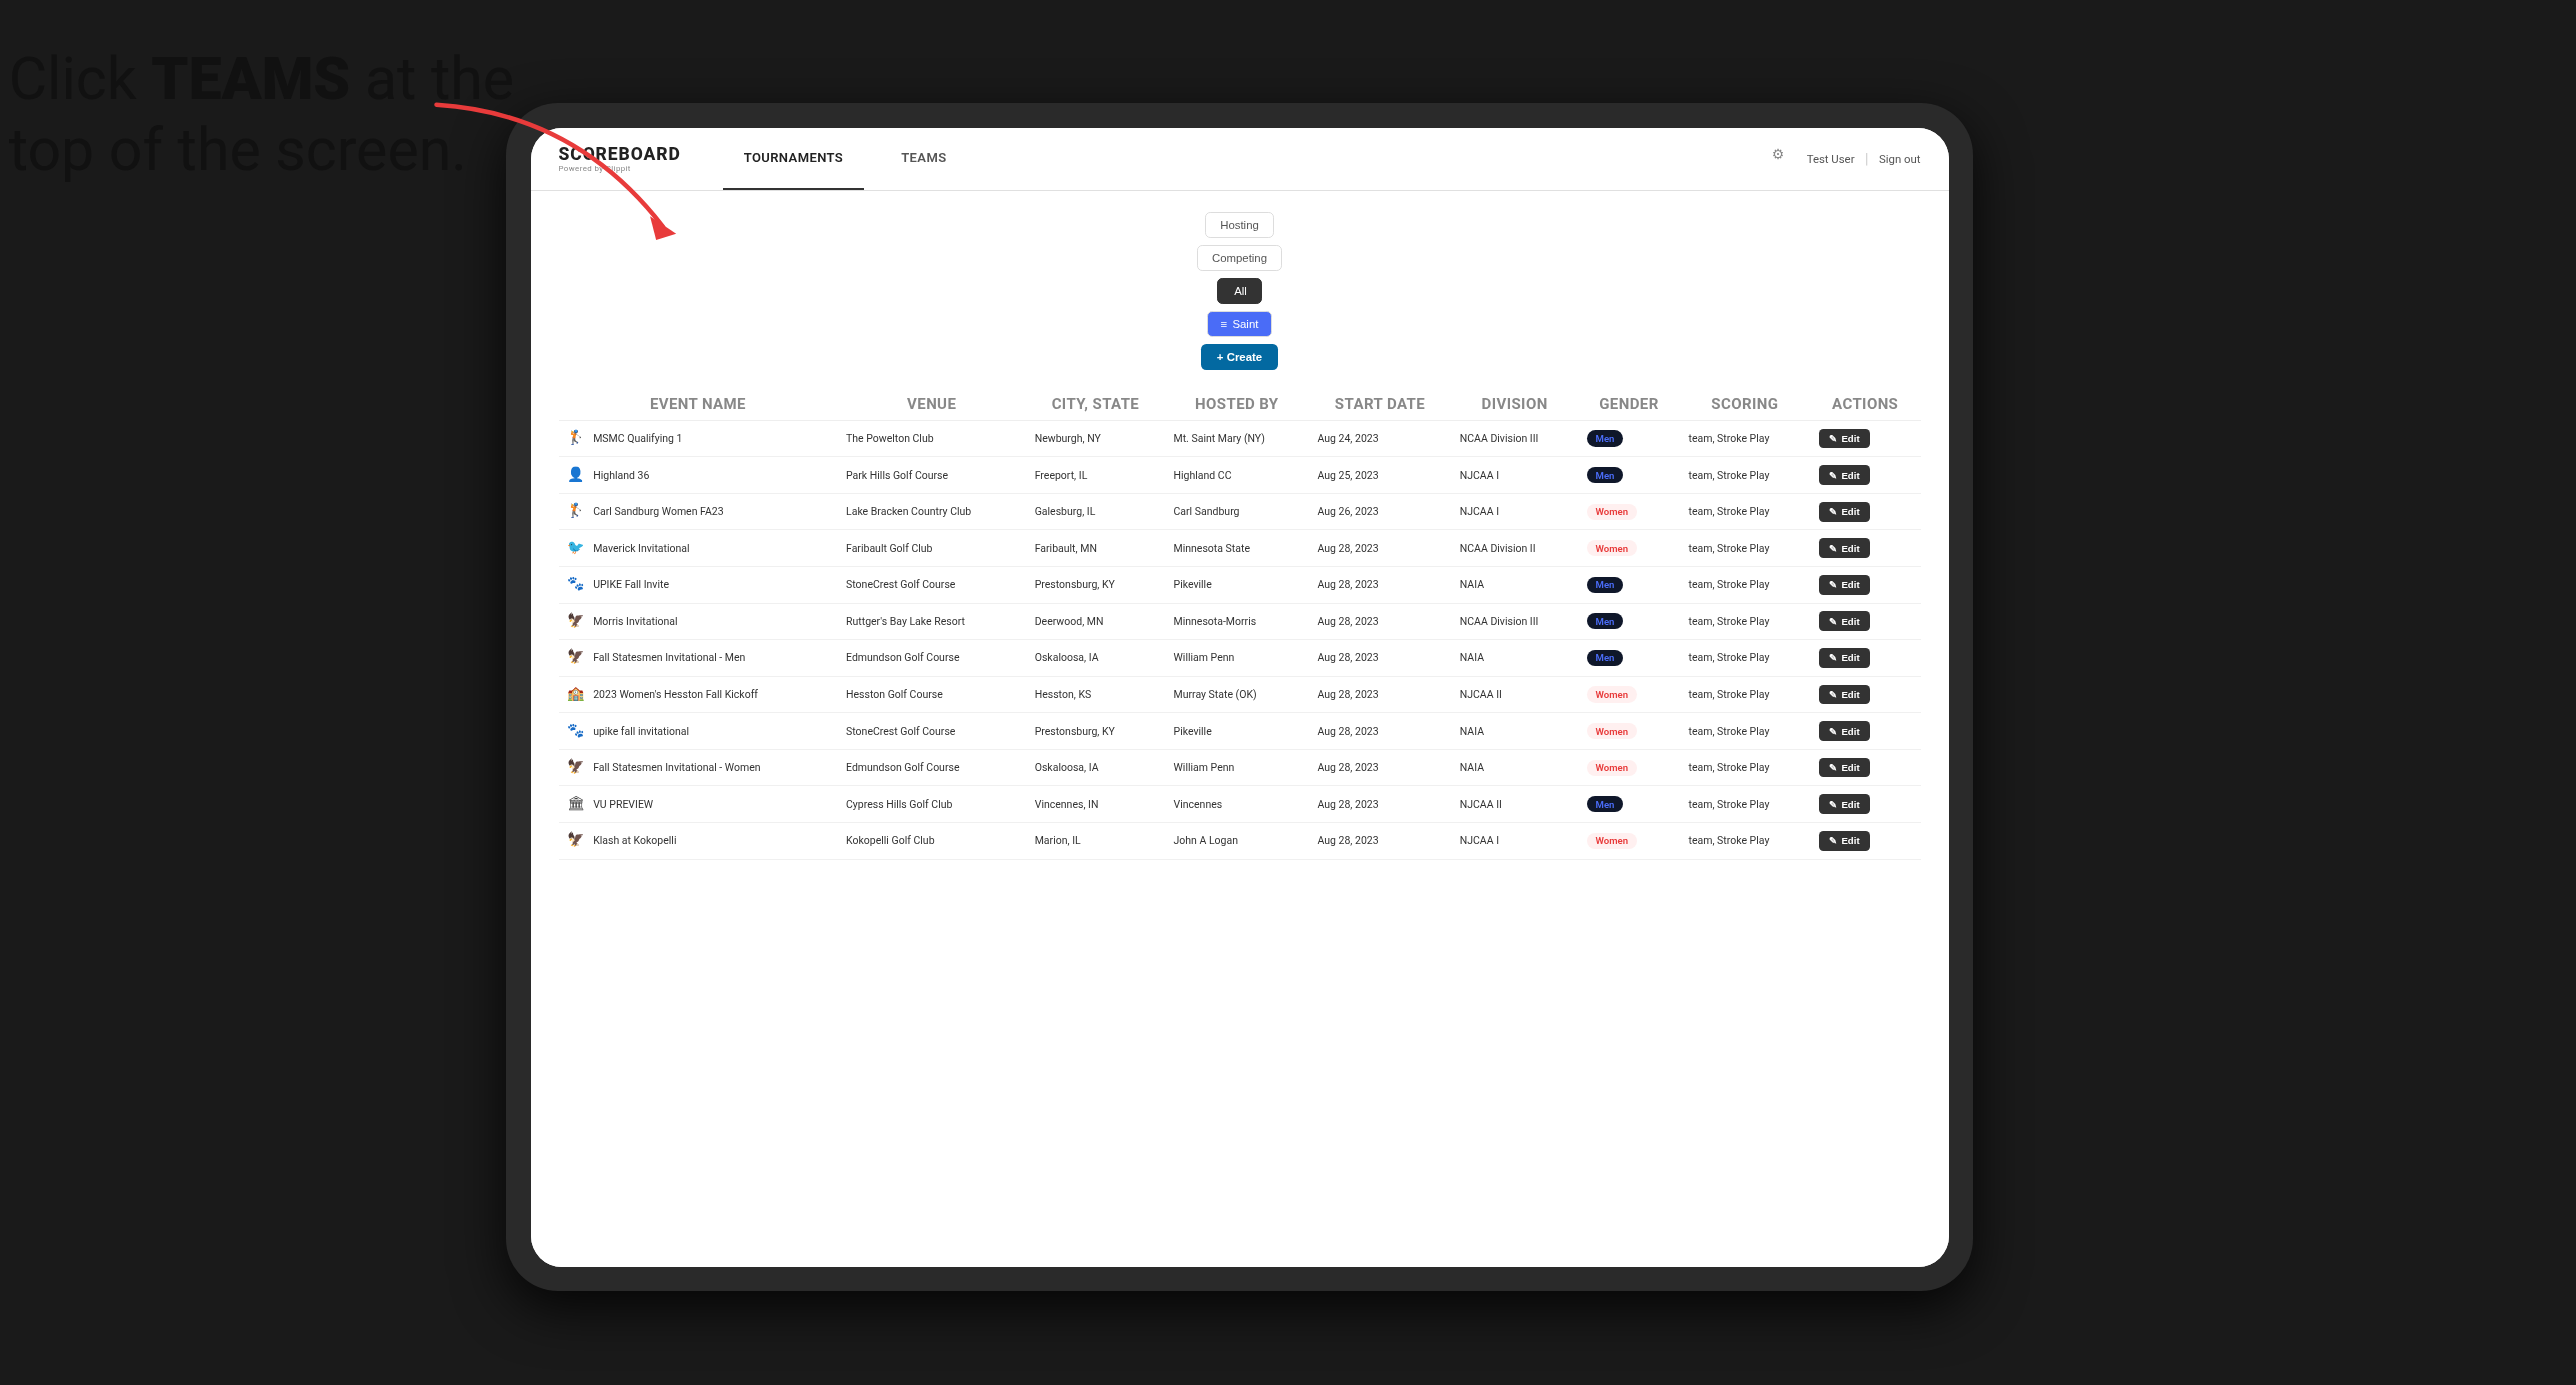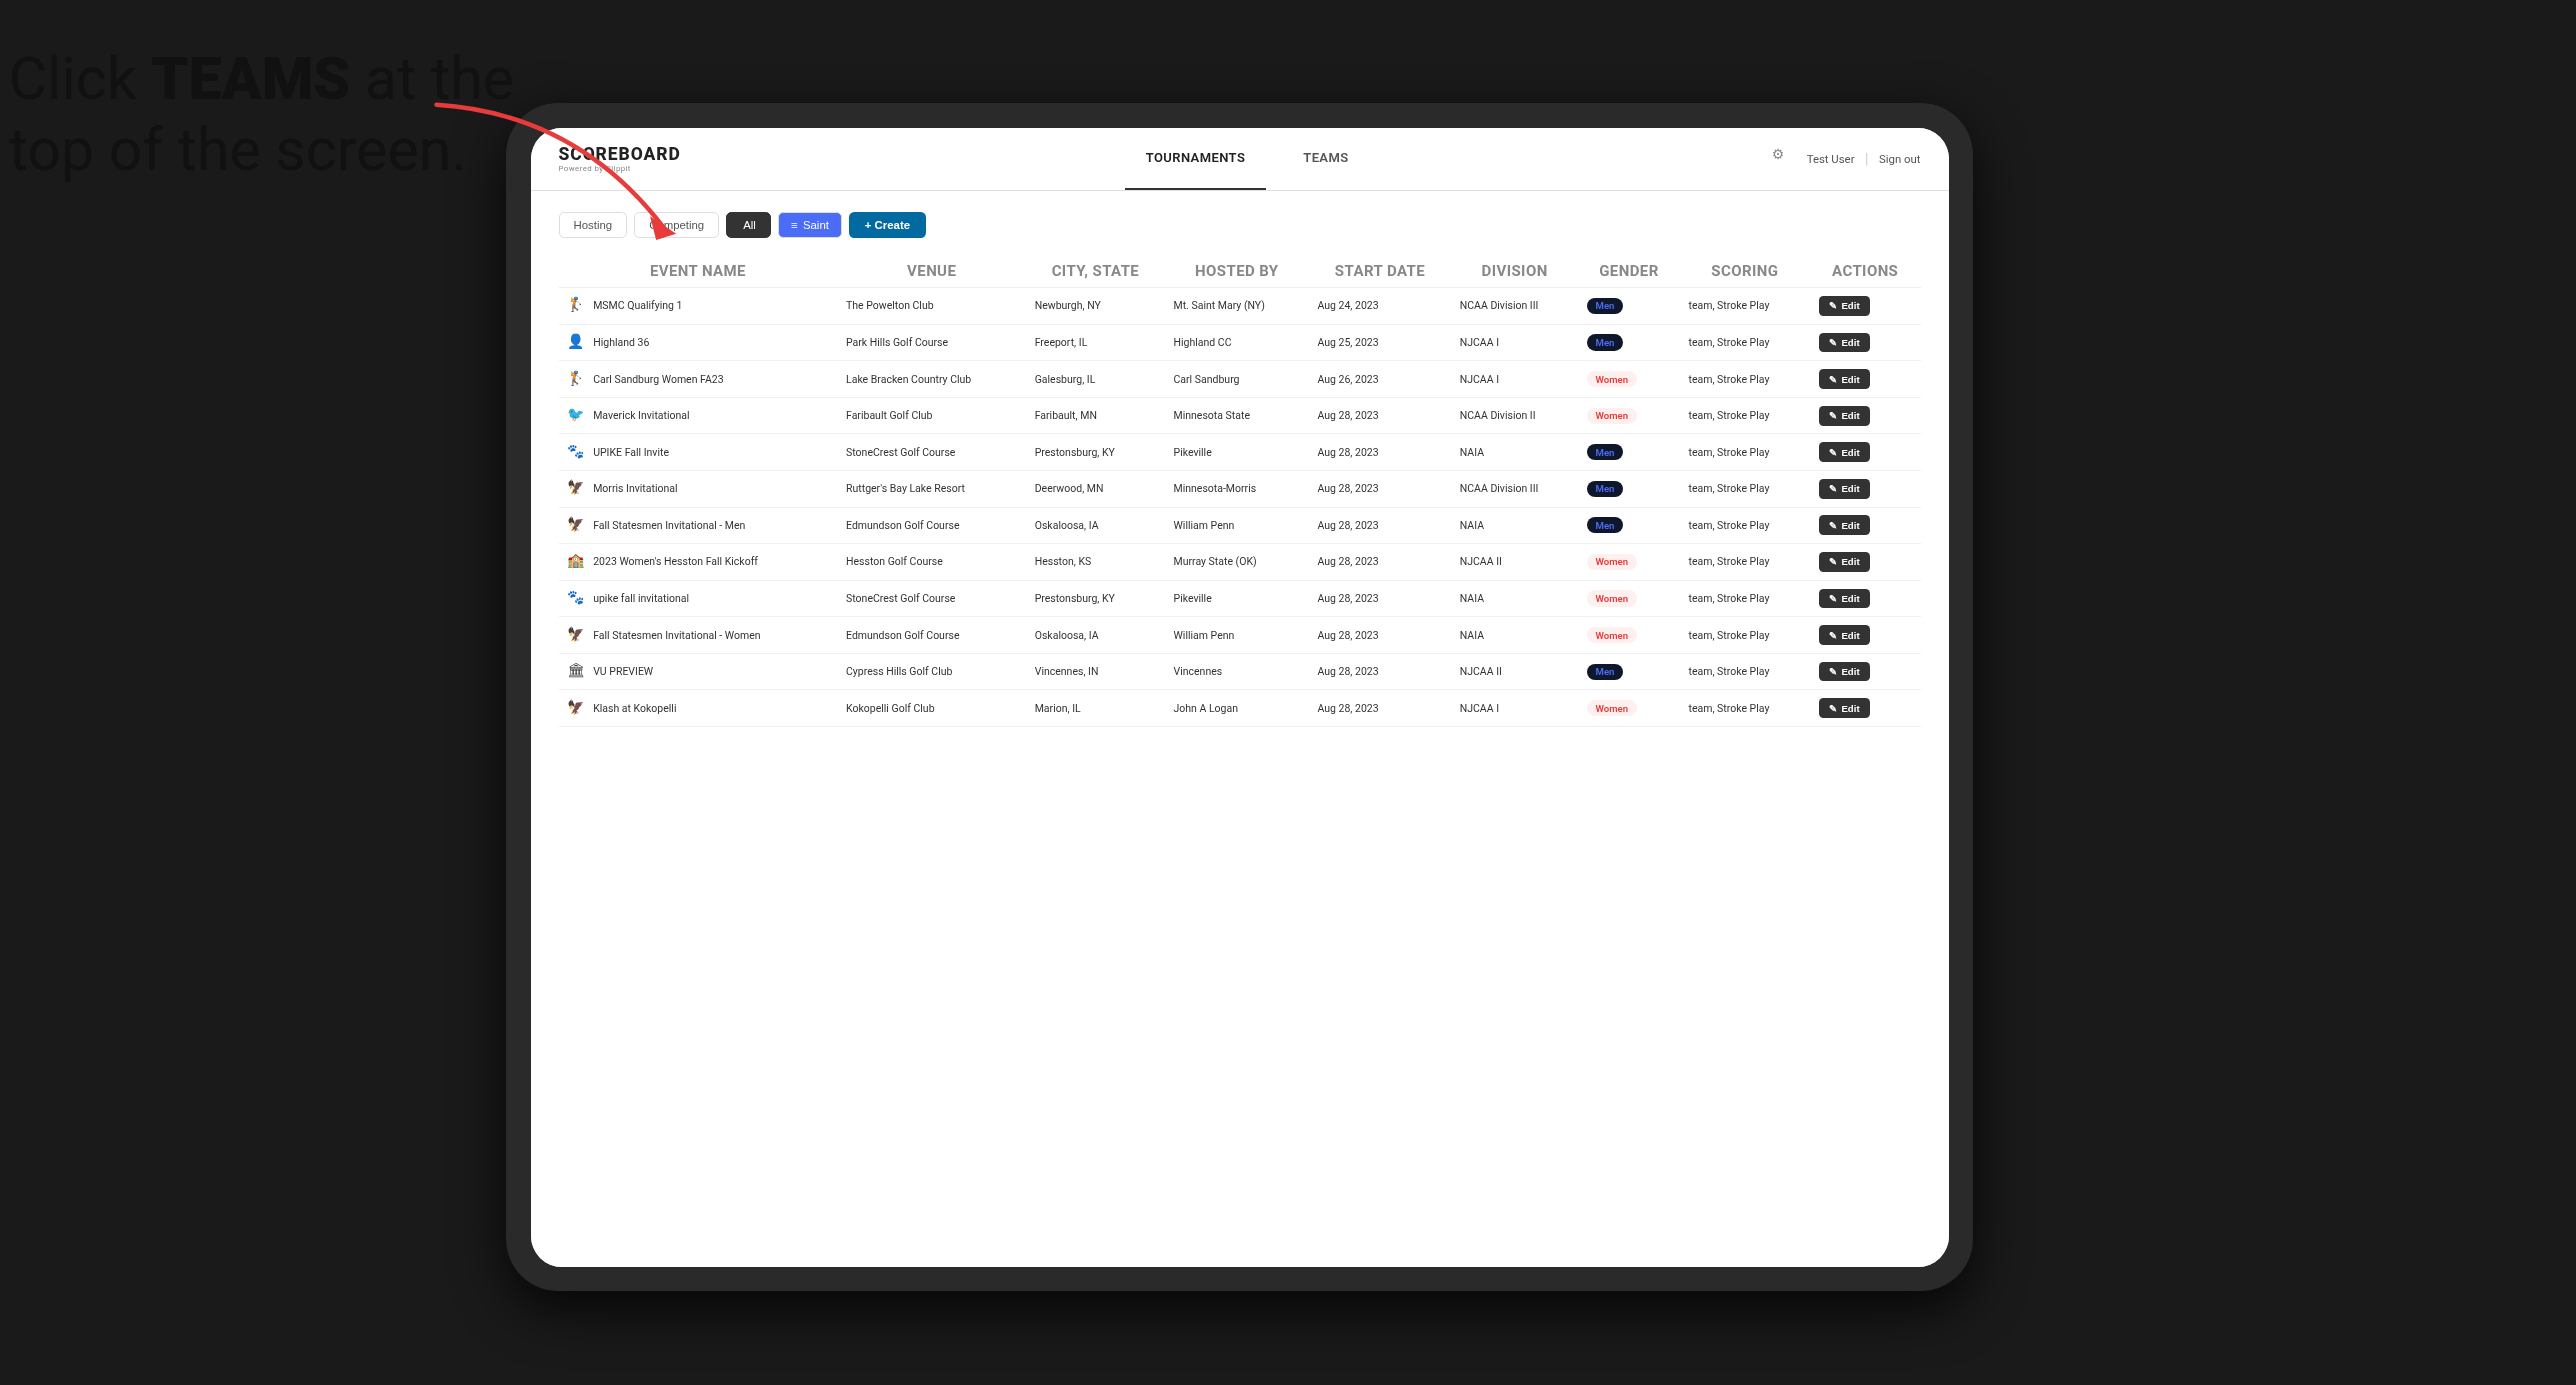--- a/index.html
+++ b/index.html
@@ -89,21 +89,20 @@
     .logo-subtitle {
       font-size: 7.9px;
       color: #888;
       letter-spacing: 0.4px;
     }
 
     .nav-tabs {
       display: flex;
       gap: 16px;
       flex: 1;
-      justify-content: center;
     }
     .nav-tab {
       padding: 0 21px;
       height: 63px;
       display: flex;
       align-items: center;
       font-size: 13px;
       font-weight: 600;
       color: #555;
       cursor: pointer;
@@ -141,20 +140,21 @@
       padding: 21px 28px;
       overflow: hidden;
     }
 
     
     .filter-bar {
       display: flex;
       align-items: center;
       gap: 7px;
       margin-bottom: 17.5px;
+      flex-direction: column;
     }
     .filter-btn {
       padding: 6.1px 14px;
       border: 0.9px solid #ddd;
       background: #fff;
       border-radius: 5.2px;
       font-size: 11.4px;
       color: #555;
       cursor: pointer;
     }

